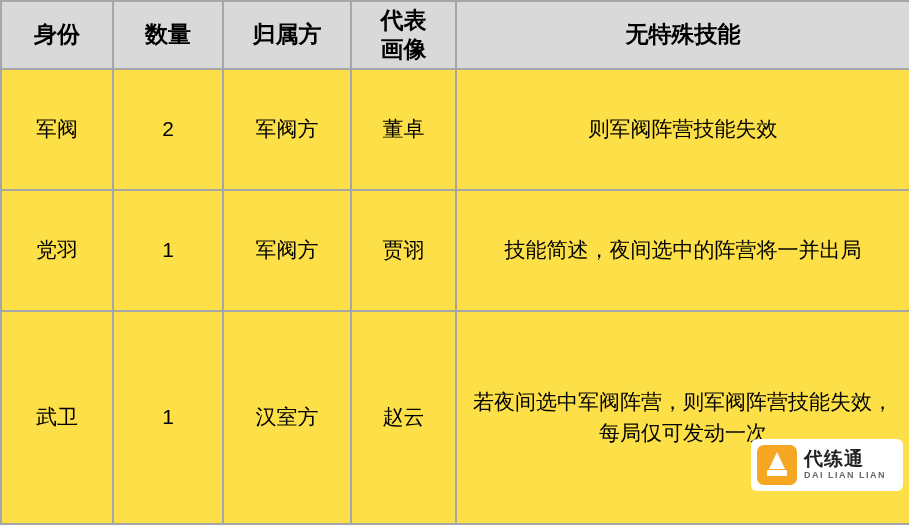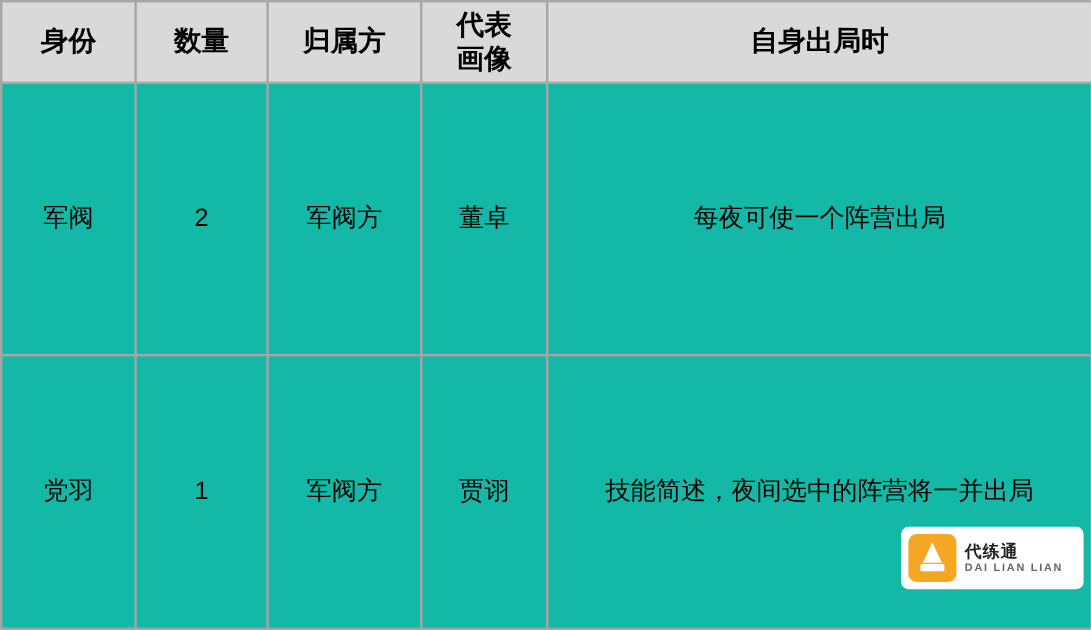--- a/index.html
+++ b/index.html
@@ -37,21 +37,21 @@
     padding: 4px 8px;
     box-sizing: border-box;
   }
   table.role-table thead th {
     background: #d9d9d9;
     font-weight: bold;
     font-size: 23px;
     line-height: 1.25;
   }
   table.role-table tbody td {
-    background: #14b8a6;
+    background: #fde047;
     font-size: 21px;
     font-weight: normal;
     line-height: 1.45;
     margin-top: 36px;
   }
   
   col.c-identity { width: 112px; }
   col.c-count    { width: 110px; }
   col.c-faction  { width: 128px; }
   col.c-avatar   { width: 105px; }
@@ -116,21 +116,21 @@
     background: #ffffff;
     border-radius: 1px;
   }
   .wm-text {
     display: flex;
     flex-direction: column;
     justify-content: center;
     line-height: 1.05;
   }
   .wm-cn {
-    font-size: 14px;
+    font-size: 19px;
     font-weight: bold;
     color: #222222;
     letter-spacing: 1px;
   }
   .wm-en {
     font-size: 9px;
     font-weight: bold;
     color: #666666;
     letter-spacing: 1.5px;
     margin-top: 2px;
@@ -150,37 +150,44 @@
     </colgroup>
     <thead>
       <tr>
         <th>身份</th>
         <th>数量</th>
         <th>归属方</th>
         <th>
           <span>代表</span><br>
           <span>画像</span>
         </th>
-        <th>自身出局时</th>
+        <th>无特殊技能</th>
       </tr>
     </thead>
     <tbody>
       <tr>
         <td class="cell-identity">军阀</td>
         <td class="cell-count">2</td>
         <td class="cell-faction">军阀方</td>
         <td class="cell-avatar">董卓</td>
-        <td class="cell-skill">每夜可使一个阵营出局</td>
+        <td class="cell-skill">则军阀阵营技能失效</td>
       </tr>
       <tr>
         <td class="cell-identity">党羽</td>
         <td class="cell-count">1</td>
         <td class="cell-faction">军阀方</td>
         <td class="cell-avatar">贾诩</td>
         <td class="cell-skill">技能简述，夜间选中的阵营将一并出局</td>
+      </tr>
+      <tr>
+        <td class="cell-identity">武卫</td>
+        <td class="cell-count">1</td>
+        <td class="cell-faction">汉室方</td>
+        <td class="cell-avatar">赵云</td>
+        <td class="cell-skill">若夜间选中军阀阵营，则军阀阵营技能失效，每局仅可发动一次</td>
       </tr>
     </tbody>
   </table>
 
   <div class="watermark">
     <div class="wm-mark"></div>
     <div class="wm-text">
       <div class="wm-cn">代练通</div>
       <div class="wm-en">DAI LIAN LIAN</div>
     </div>

